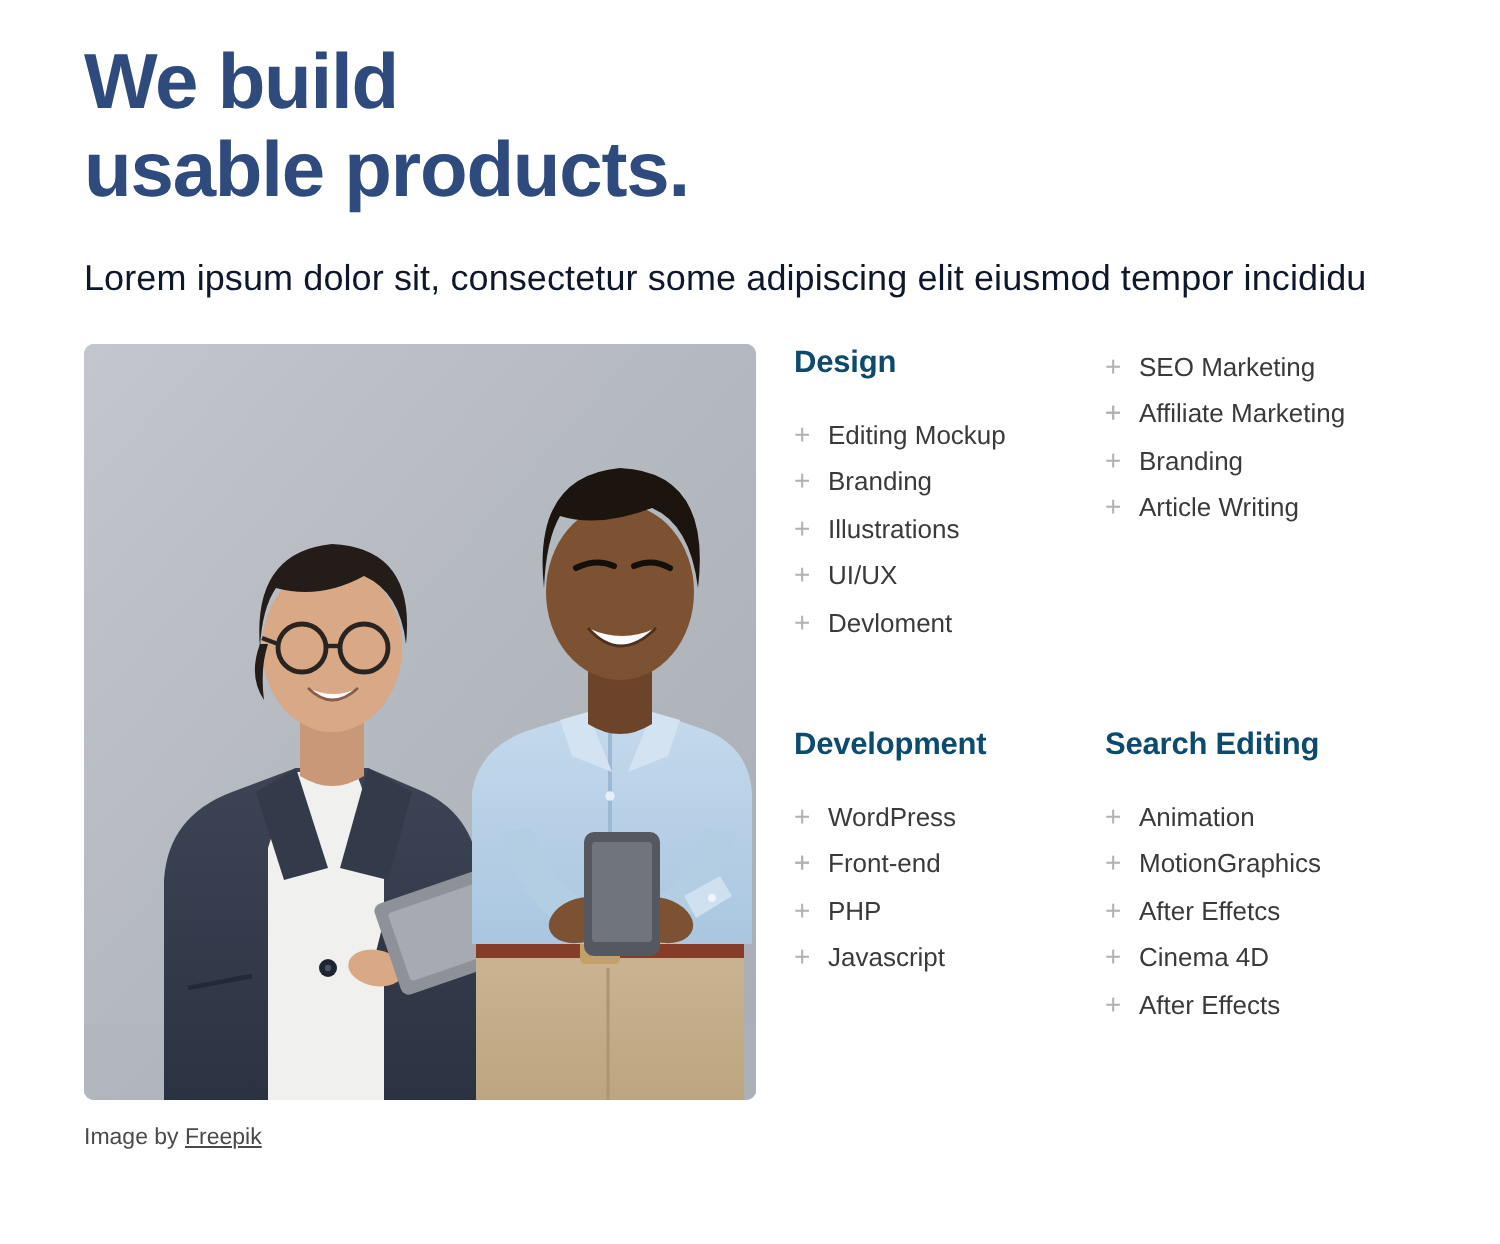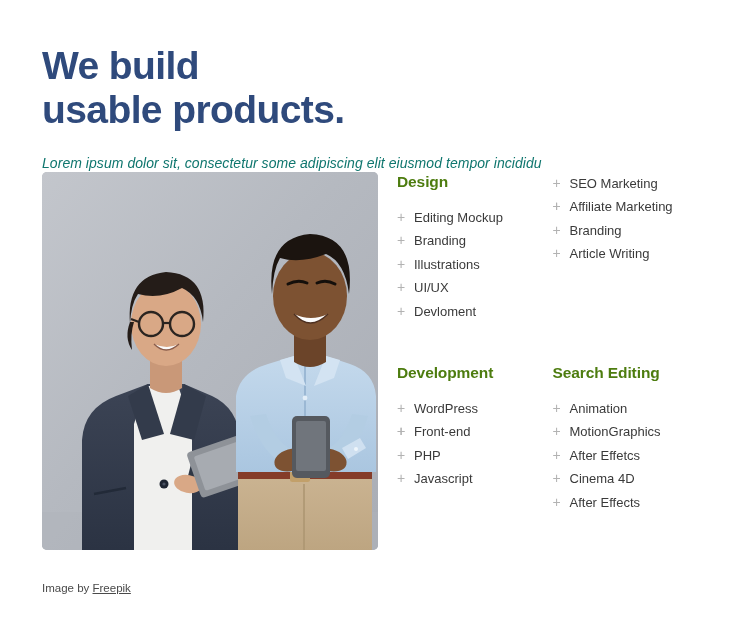--- a/index.html
+++ b/index.html
@@ -21,41 +21,40 @@
     position: relative;
     width: 750px;
     height: 622px;
     background: #ffffff;
   }
 
   
   .hero {
     position: absolute;
     left: 42px;
-    top: 44px;
+    top: 20px;
     width: 660px;
   }
   .hero-title {
     margin: 0;
     font-size: 39px;
     line-height: 44px;
     font-weight: bold;
     letter-spacing: -0.6px;
     color: #2f4a7c;
     white-space: pre-line;
   }
   .hero-sub {
     margin: 0;
     padding-top: 21px;
-    font-size: 14px;
+    font-size: 18px;
     line-height: 20px;
     font-weight: normal;
-    color: #0f766e;
+    color: #0f172a;
     letter-spacing: 0.05px;
-    font-style: italic;
   }
 
   
   .content {
     position: absolute;
     left: 42px;
     top: 172px;
     width: 666px;
     display: flex;
     align-items: flex-start;
@@ -70,21 +69,21 @@
     position: relative;
     width: 336px;
     height: 378px;
     border-radius: 5px;
     overflow: hidden;
     background: #b9bcc3;
   }
   .photo svg { display: block; width: 336px; height: 378px; }
 
   .credit {
-    padding-top: 31px;
+    padding-top: 12px;
     font-size: 11.5px;
     line-height: 14px;
     color: #4a4a4a;
   }
   .credit a {
     color: #4a4a4a;
     text-decoration: underline;
   }
 
   
@@ -98,21 +97,21 @@
     width: 50%;
     padding-right: 14px;
   }
   .col.row2 { padding-top: 40px; }
 
   .col-title {
     margin: 0 0 15px 0;
     font-size: 15.5px;
     line-height: 19px;
     font-weight: bold;
-    color: #4d7c0f;
+    color: #0c4a6e;
     letter-spacing: -0.1px;
   }
   .col-list {
     margin: 0;
     padding: 0;
     list-style: none;
   }
   .col-list li {
     position: relative;
     padding-left: 17px;

